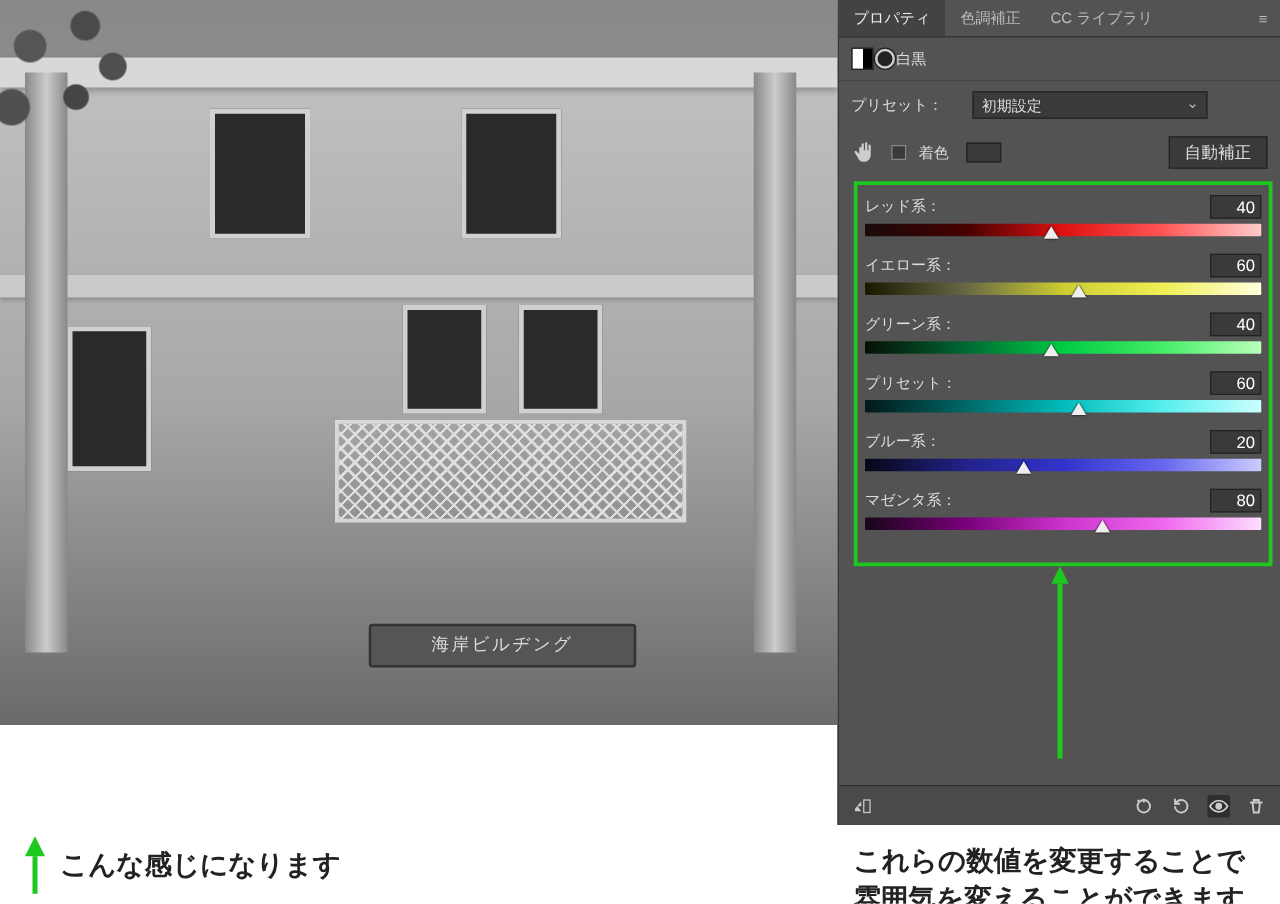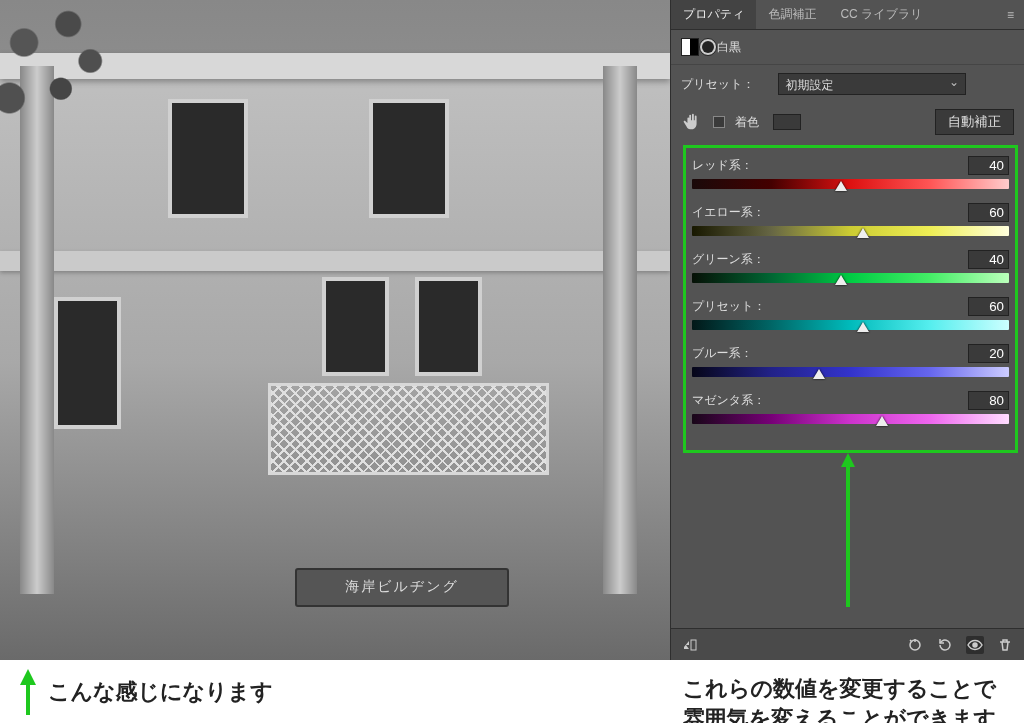--- a/index.html
+++ b/index.html
@@ -8,21 +8,21 @@
     background: #fff;
     width: 1024px;
     height: 723px;
     position: relative;
     overflow: hidden;
   }
   .container { display: flex; width: 1024px; height: 660px; }
   
   .image-panel {
     width: 670px;
-    height: 660px;
+    height: 580px;
     position: relative;
     background: linear-gradient(135deg, #b8b8b8 0%, #9a9a9a 30%, #7a7a7a 60%, #5a5a5a 100%);
     overflow: hidden;
   }
   
   .sky {
     position: absolute; top:0; left:0; width:100%; height:45%;
     background: linear-gradient(180deg, #888 0%, #9c9c9c 100%);
   }
   .building-main {

